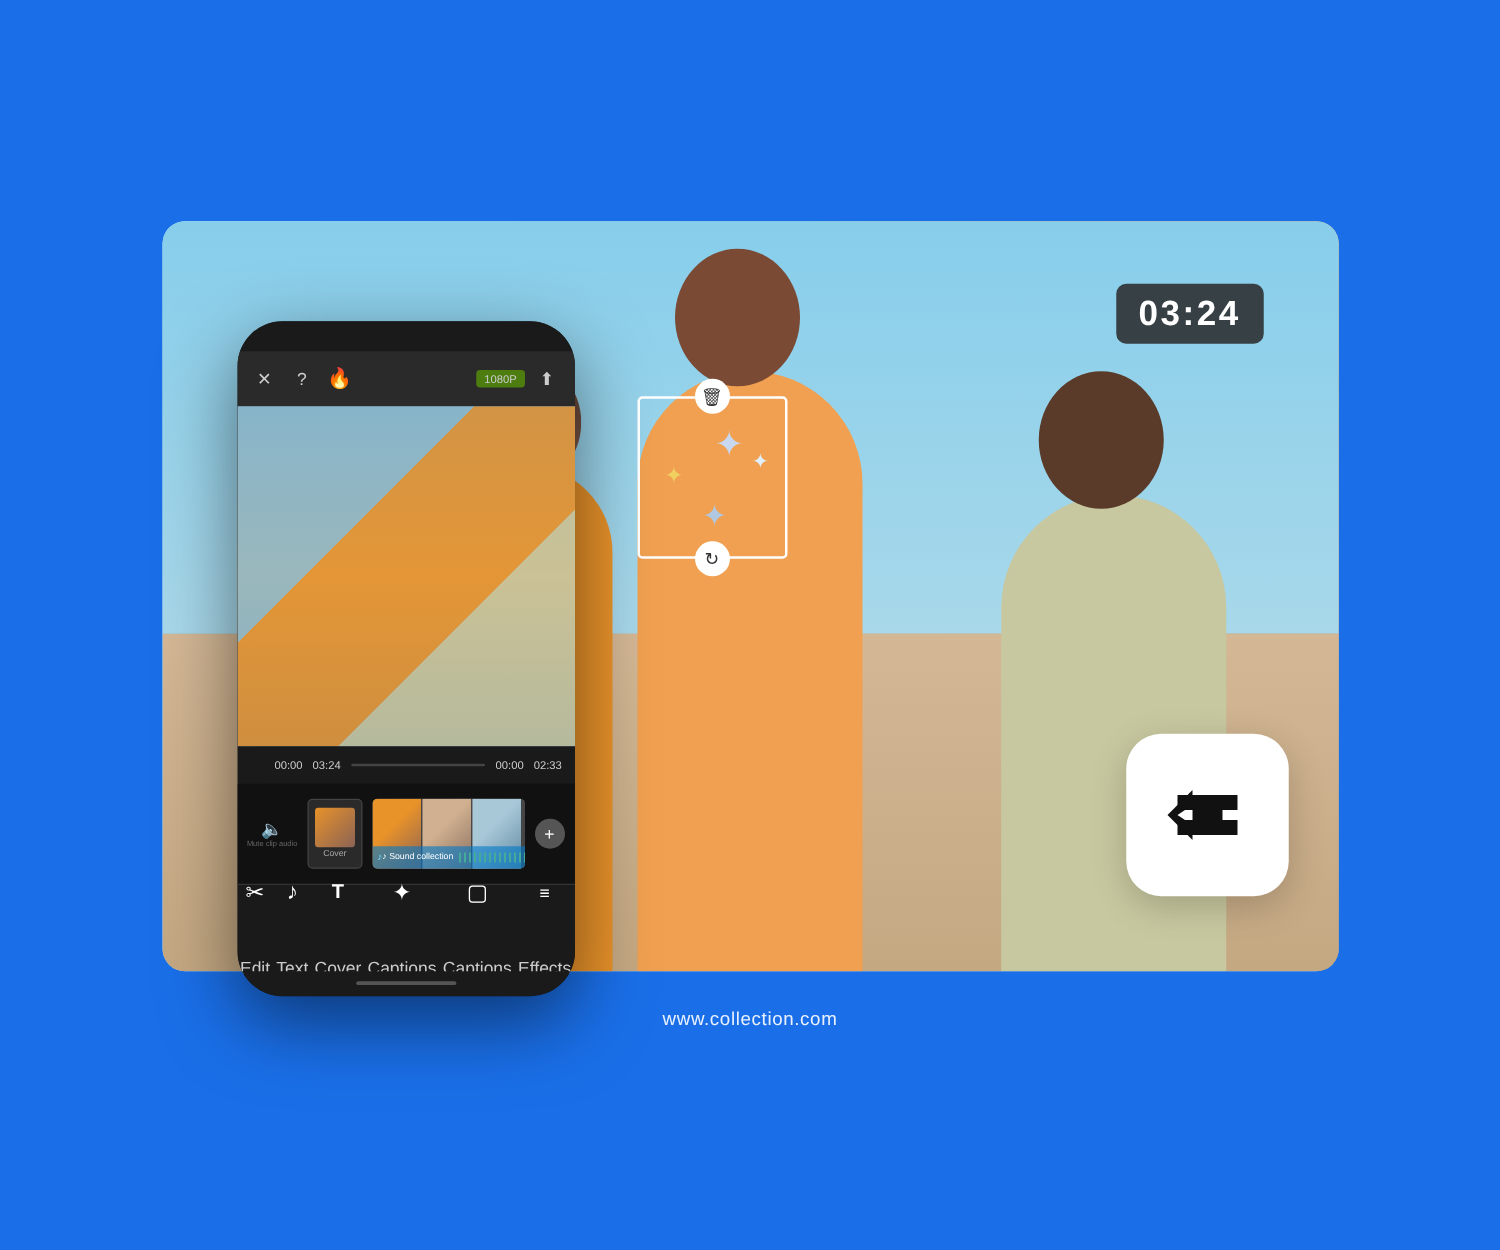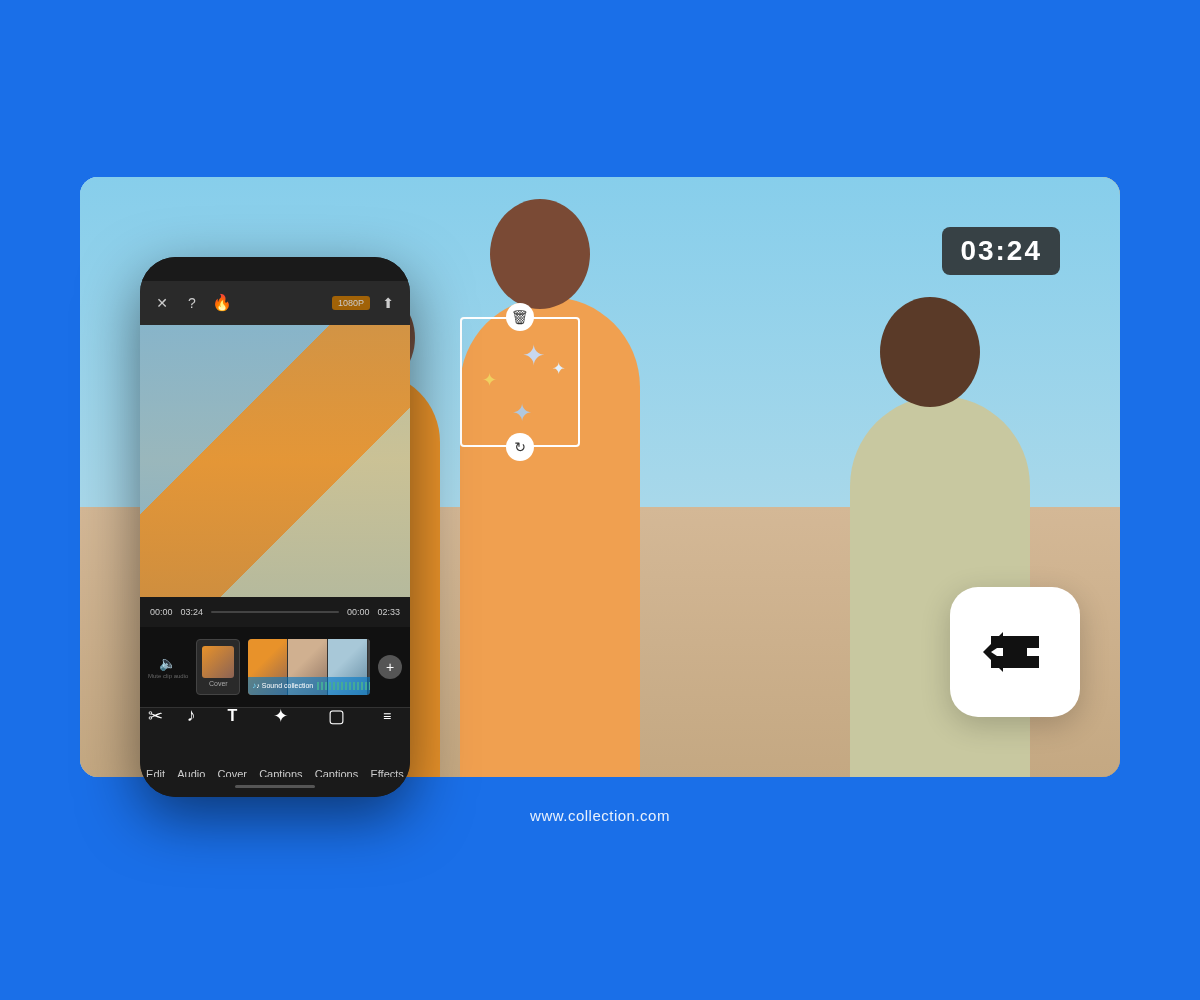--- a/index.html
+++ b/index.html
@@ -10,21 +10,21 @@
       background: #1a6fe8;
       display: flex;
       flex-direction: column;
       align-items: center;
       justify-content: center;
       font-family: -apple-system, BlinkMacSystemFont, 'Segoe UI', sans-serif;
       overflow: hidden;
     }
 
     .outer-card {
-      width: 1040px;
+      width: 941px;
       height: 600px;
       background: #c8e8ff;
       border-radius: 18px;
       position: relative;
       display: flex;
       align-items: center;
       justify-content: flex-end;
       overflow: visible;
     }
 
@@ -192,21 +192,21 @@
       font-size: 16px;
     }
 
     .phone-header-right {
       display: flex;
       align-items: center;
       gap: 8px;
     }
 
     .resolution-badge {
-      background: #a16207;
+      background: #4d7c0f;
       color: #ccc;
       font-size: 9px;
       padding: 2px 6px;
       border-radius: 3px;
     }
 
     .phone-video {
       flex: 1;
       background: linear-gradient(180deg, #7a9bb0 0%, #d4a76a 50%, #6b8090 100%);
       position: relative;
@@ -225,20 +225,21 @@
       opacity: 0.8;
     }
 
     .phone-timeline {
       height: 30px;
       background: #1a1a1a;
       display: flex;
       align-items: center;
       padding: 0 10px;
       gap: 8px;
+      margin-left: 20px;
     }
 
     .timeline-time {
       color: #ccc;
       font-size: 9px;
     }
 
     .timeline-bar {
       flex: 1;
       height: 2px;
@@ -338,21 +339,21 @@
     }
 
     .nav-item-icon {
       font-size: 18px;
       height: 22px;
       display: flex;
       align-items: center;
     }
 
     .nav-item-label {
-      font-size: 11px;
+      font-size: 14px;
       color: #ccc;
       margin-top: 39px;
     }
 
     .phone-home-indicator {
       height: 20px;
       background: #1a1a1a;
       display: flex;
       align-items: center;
       justify-content: center;
@@ -490,21 +491,21 @@
       <div class="track-add-btn">+</div>
     </div>
 
     <div class="phone-bottom-nav">
       <div class="nav-item">
         <div class="nav-item-icon">✂</div>
         <span class="nav-item-label">Edit</span>
       </div>
       <div class="nav-item">
         <div class="nav-item-icon">♪</div>
-        <span class="nav-item-label">Audio</span>
+        <span class="nav-item-label">Text</span>
       </div>
       <div class="nav-item">
         <div class="nav-item-icon" style="font-weight:700;font-size:16px;">T</div>
         <span class="nav-item-label">Cover</span>
       </div>
       <div class="nav-item">
         <div class="nav-item-icon">✦</div>
         <span class="nav-item-label">Captions</span>
       </div>
       <div class="nav-item">

